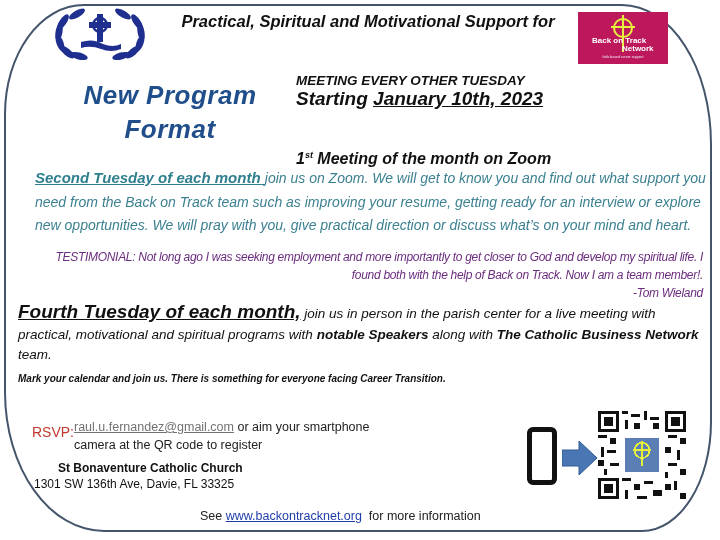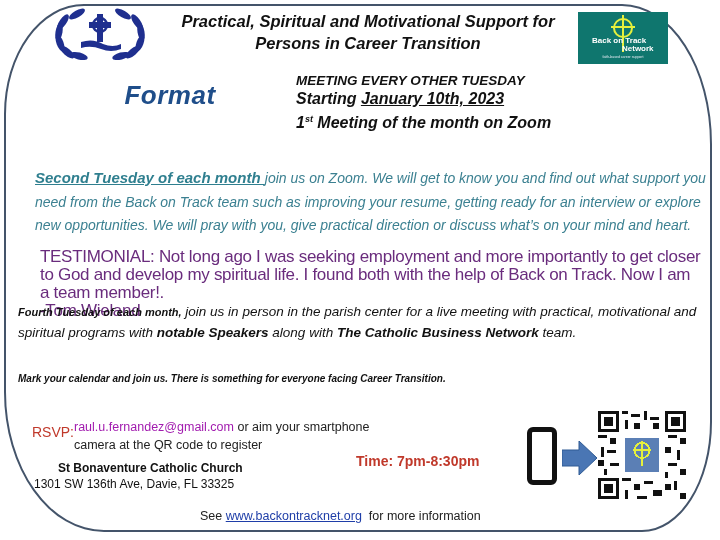--- a/index.html
+++ b/index.html
@@ -1,40 +1,40 @@
 <!DOCTYPE html>
 <html><head>
 <meta charset="utf-8">
 <style>
   html, body { margin: 0; padding: 0; }
   body { width: 720px; height: 540px; background: #ffffff; position: relative; overflow: hidden; font-family: "Liberation Sans", sans-serif; }
   .frame { position: absolute; left: 4px; top: 4px; width: 708px; height: 528px; border: 2px solid #44546a; border-radius: 80px 90px 70px 100px / 110px 140px 110px 140px; box-sizing: border-box; }
   .abs { position: absolute; }
   .logo { left: 53px; top: 4px; width: 94px; height: 60px; }
   .header-title { left: 148px; top: 10px; width: 440px; text-align: center; font-size: 16.5px; font-weight: bold; font-style: italic; color: #111; line-height: 22px; }
-  .btn-logo { left: 578px; top: 12px; width: 90px; height: 52px; background: #0f766e; }
+  .btn-logo { left: 578px; top: 12px; width: 90px; height: 52px; background: #be185d; }
   .btn-logo .lt { position: absolute; left: 14px; top: 25px; font-size: 8px; font-weight: bold; color: #fff; line-height: 8px; }
   .btn-logo .tag { position: absolute; left: 0; width: 90px; top: 43px; text-align: center; font-size: 3.5px; color: #e8ecf4; }
   .new-program { left: 60px; top: 78px; width: 220px; text-align: center; font-size: 26px; font-weight: bold; font-style: italic; color: #1f4e8a; line-height: 34px; letter-spacing: 0.5px; }
   .meeting { left: 296px; top: 72px; font-style: italic; font-weight: bold; color: #111; }
   .meeting .l1 { font-size: 13.5px; line-height: 18px; }
-  .meeting .l2 { font-size: 16px; line-height: 18px; }
+  .meeting .l2 { font-size: 19px; line-height: 18px; }
   .meeting .l2 u { text-decoration: underline; }
-  .meeting .l3, .meeting .l4 { font-size: 16px; line-height: 22px; }
+  .meeting .l3, .meeting .l4 { font-size: 16px; line-height: 22px; margin-top: 36px; }
   .meeting sup { font-size: 9px; }
   .zoom-para { left: 35px; top: 166px; width: 672px; font-size: 14px; font-style: italic; color: #3b8091; line-height: 23.5px; }
   .zoom-para .lead { font-weight: bold; text-decoration: underline; font-size: 15px; color: #2f7f8f; margin-top: 24px; }
-  .testimonial { left: 40px; top: 248px; width: 663px; font-size: 17px; color: #6a2c7d; line-height: 18px; letter-spacing: -0.3px; }
+  .testimonial { left: 40px; top: 248px; width: 663px; text-align: right; font-size: 12px; font-style: italic; color: #6a2c7d; line-height: 18px; letter-spacing: -0.3px; }
   .fourth-para { left: 18px; top: 302px; width: 690px; font-size: 13.5px; font-style: italic; color: #111; line-height: 20.5px; }
-  .fourth-para .lead { font-weight: bold; font-size: 11px; }
+  .fourth-para .lead { font-weight: bold; text-decoration: underline; font-size: 19px; }
   .fourth-para b { font-weight: bold; }
   .mark { left: 18px; top: 373px; width: 700px; font-size: 10px; font-weight: bold; font-style: italic; color: #111; }
   .rsvp-label { left: 32px; top: 424px; font-size: 14px; color: #c0392b; }
   .rsvp-text { left: 74px; top: 418px; font-size: 12.5px; color: #222; line-height: 18px; }
-  .rsvp-text a { color: #a21caf; }
+  .rsvp-text a { color: #737373; text-decoration: underline; }
   .church { left: 34px; top: 460px; font-size: 12px; color: #111; line-height: 16px; }
   .church .name { font-weight: bold; margin-left: 24px; }
   .time { left: 356px; top: 450px; font-size: 14px; font-weight: bold; line-height: 22px; }
   .time .t { color: #c0392b; }
   .time .inv { color: #111; }
   .footer { left: 200px; top: 509px; font-size: 12.5px; color: #222; }
   .footer a { color: #1f3ea8; text-decoration: underline; }
   .phone { left: 527px; top: 427px; width: 30px; height: 58px; border: 5px solid #111; border-radius: 6px; box-sizing: border-box; background: #fff; }
   .phone .spk { position: absolute; left: 7px; top: 2px; width: 6px; height: 2px; background: #fff; }
   .arrow { left: 562px; top: 441px; }
@@ -66,37 +66,37 @@
     </g>
     <rect x="44" y="10" width="6" height="28"></rect>
     <rect x="36" y="18" width="22" height="6"></rect>
     <circle cx="47" cy="21" r="7" fill="none" stroke="#1f2f8f" stroke-width="2.5"></circle>
     <path d="M28 38 Q40 34 50 40 Q60 44 68 40 L68 45 Q58 49 48 45 Q38 41 28 44 Z"></path>
   </g>
 </svg>
 
 <div class="abs header-title">
   <div>Practical, Spiritual and Motivational Support for</div>
-  <div>Persons in Career Transition</div>
 </div>
 
 <div class="abs btn-logo">
   <svg width="90" height="52" viewBox="0 0 90 52" style="position:absolute;left:0;top:0">
     <circle cx="45" cy="16" r="9" fill="none" stroke="#e6f03c" stroke-width="2"></circle>
     <line x1="45" y1="3" x2="45" y2="40" stroke="#e6f03c" stroke-width="2"></line>
     <line x1="33" y1="15" x2="57" y2="15" stroke="#e6f03c" stroke-width="2"></line>
   </svg>
   <div class="lt">
     <span>Back on Track</span><br>
     <span style="padding-left:30px">Network</span>
   </div>
   <div class="tag">faith-based career support</div>
 </div>
 
 <div class="abs new-program">
+  <div>New Program</div>
   <div>Format</div>
 </div>
 
 <div class="abs meeting">
   <div class="l1">MEETING EVERY OTHER TUESDAY</div>
   <div class="l2"><span>Starting </span><u>January 10th, 2023</u></div>
   <div class="l3"><span>1</span><sup>st</sup><span> Meeting of the month on Zoom</span></div>
 </div>
 
 <div class="abs zoom-para">
@@ -119,21 +119,20 @@
   <div><a>raul.u.fernandez@gmail.com</a><span> or aim your smartphone</span></div>
   <div>camera at the QR code to register</div>
 </div>
 
 <div class="abs church">
   <div class="name">St Bonaventure Catholic Church</div>
   <div>1301 SW 136th Ave, Davie, FL 33325</div>
 </div>
 
 <div class="abs time">
-  <div class="t">Time: 7pm-8:30pm</div>
 </div>
 
 <div class="abs phone">
     <div class="spk"></div>
   </div>
 
 <svg class="abs arrow" width="36" height="34" viewBox="0 0 36 34">
   <polygon points="0,9 17,9 17,0 35,17 17,34 17,25 0,25" fill="#4a76b4" stroke="#2e5a94" stroke-width="1"></polygon>
 </svg>
 

